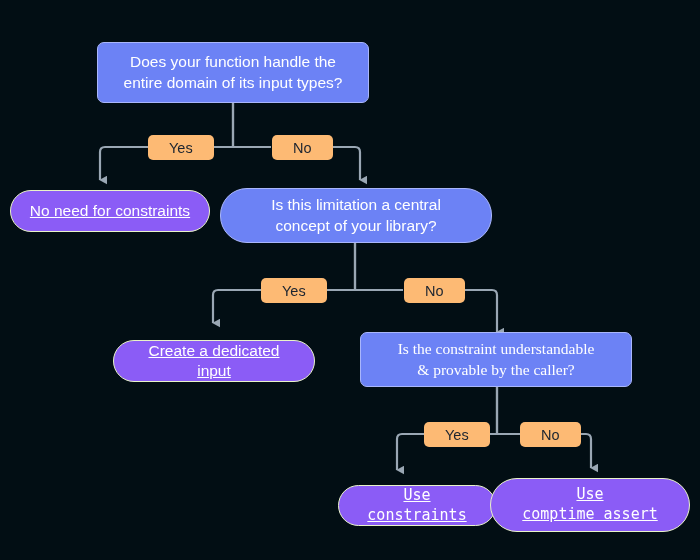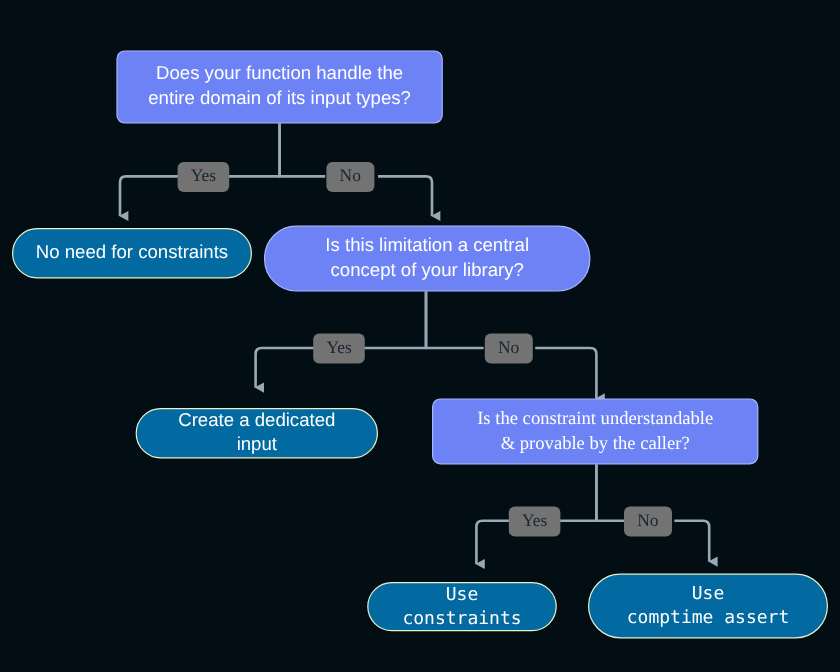--- a/index.html
+++ b/index.html
@@ -34,43 +34,44 @@
     white-space: pre-line;
   }
   .node.decision {
     background: #6c82f5;
     border: 1px solid #a9b6fb;
     border-radius: 7px;
     font-size: 15.5px;
     padding: 6px 10px;
   }
   .node.terminal {
-    background: #0369a1;
+    background: #8b5cf6;
     border: 1.6px solid #e9f3c9;
     border-radius: 999px;
     font-size: 15.5px;
     padding: 6px 16px;
+    text-decoration: underline;
   }
   .node.mono {
     font-family: "DejaVu Sans Mono", "Liberation Mono", monospace;
     font-size: 15px;
   }
   .edge-label {
     position: absolute;
     box-sizing: border-box;
     display: flex;
     align-items: center;
     justify-content: center;
-    background: #737373;
+    background: #fdba74;
     color: #1b2430;
     border-radius: 5px;
     font-size: 14.5px;
     height: 25px;
-    padding: 0 11px;
-    font-family: Liberation Serif, serif;
+    padding: 0 21px;
+    font-family: Liberation Sans, sans-serif;
   }
 </style>
 </head>
 <body>
 
 <div id="canvas">
 
   <svg id="edges" viewBox="0 0 700 560" xmlns="http://www.w3.org/2000/svg">
     <defs>
       <marker id="arrow" markerWidth="10" markerHeight="10" refX="4.4" refY="7.4" orient="auto" markerUnits="userSpaceOnUse">
@@ -105,21 +106,21 @@
   <div class="node terminal" style="left:10px; top:190px; width:200px; height:42px;">No need for constraints</div>
 
   <div class="node decision" style="left:220px; top:188px; width:272px; height:55px;border-radius:27px;">Is this limitation a central
 concept of your library?</div>
 
   <div class="node terminal" style="left:113px; top:340px; width:202px; height:42px;">Create a dedicated input</div>
 
   <div class="node decision" style="left:360px; top:332px; width:272px; height:55px;font-family:Liberation Serif, serif;">Is the constraint understandable
 &amp; provable by the caller?</div>
 
-  <div class="node terminal mono" style="left:306px; top:485px; width:158px; height:41px;">Use constraints</div>
+  <div class="node terminal mono" style="left:338px; top:485px; width:158px; height:41px;">Use constraints</div>
 
   <div class="node terminal mono" style="left:490px; top:478px; width:200px; height:54px;">Use
 comptime assert</div>
 
   <div class="edge-label" style="left:148px; top:135px;">Yes</div>
 
   <div class="edge-label" style="left:272px; top:135px;">No</div>
 
   <div class="edge-label" style="left:261px; top:278px;">Yes</div>
 

